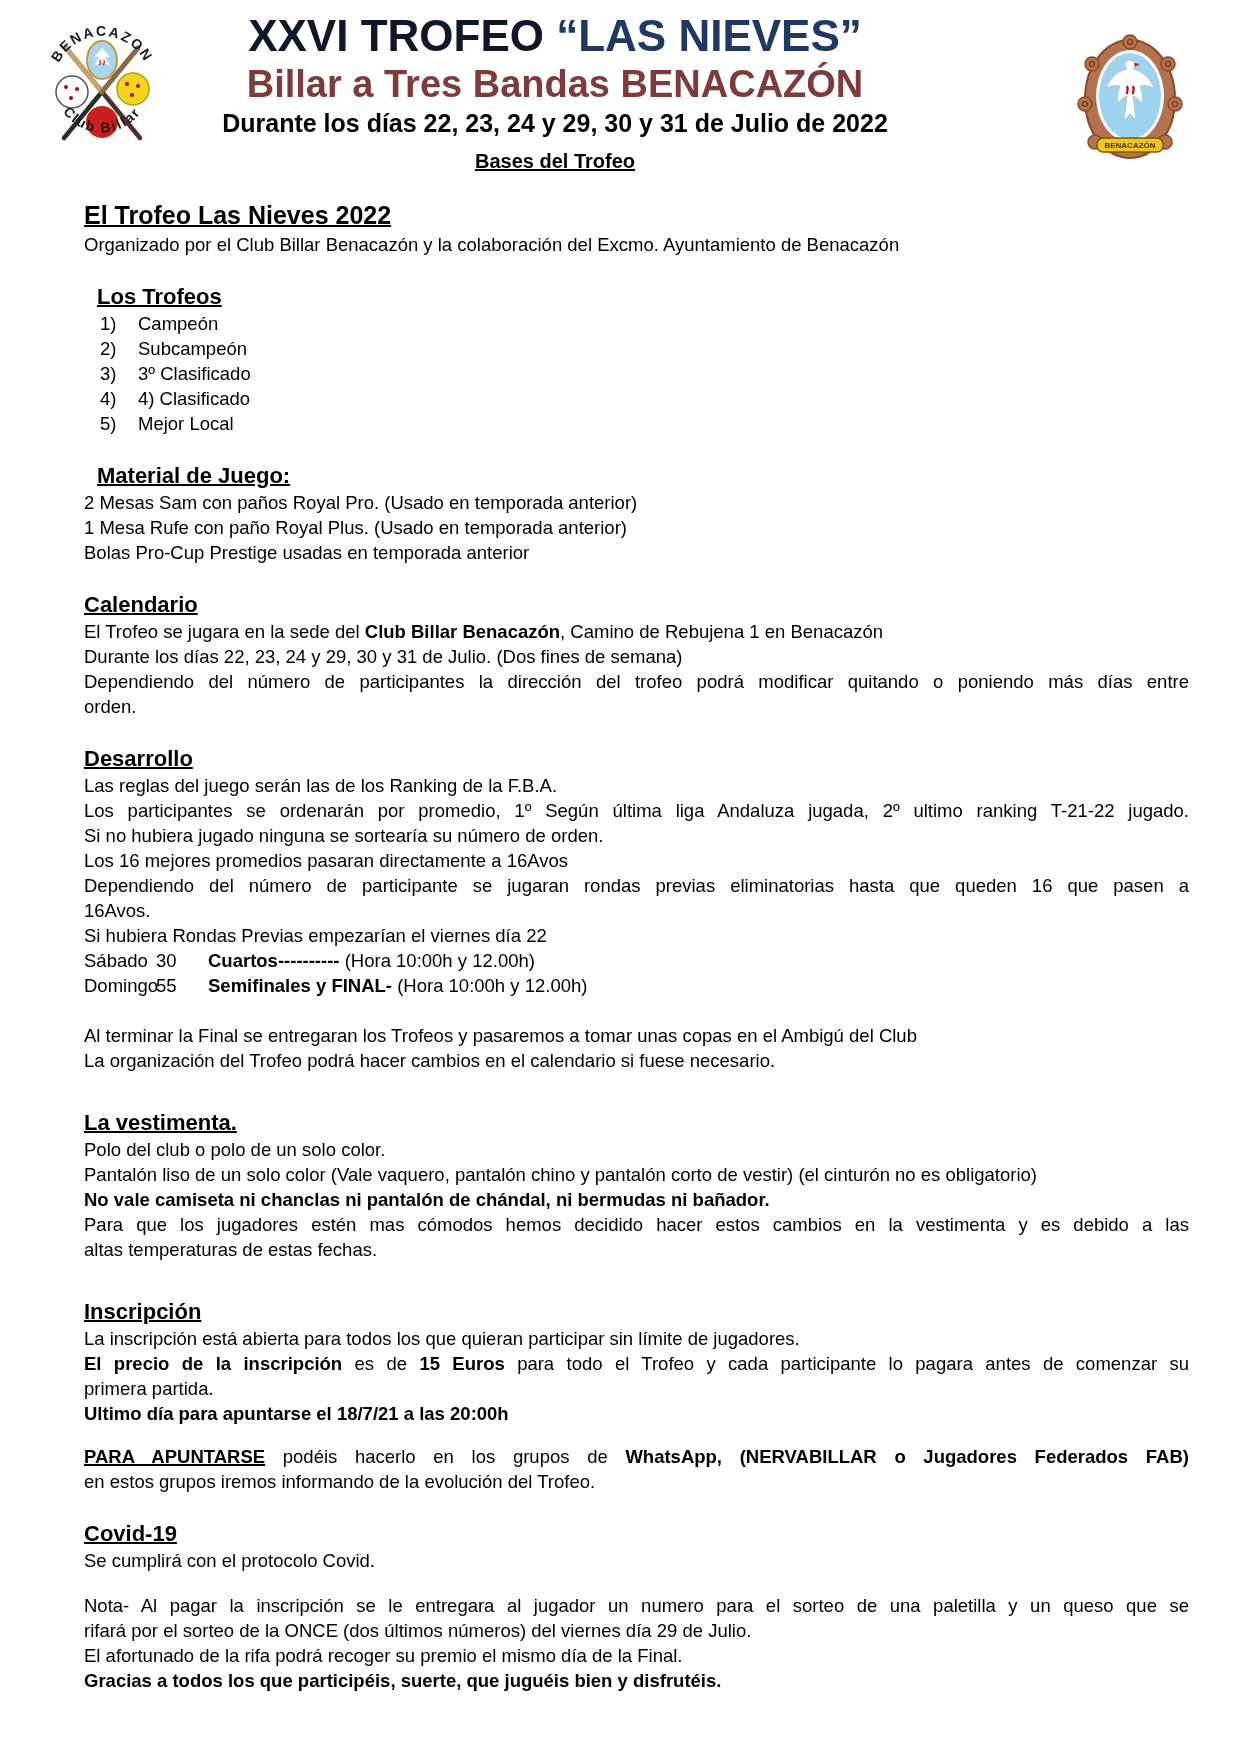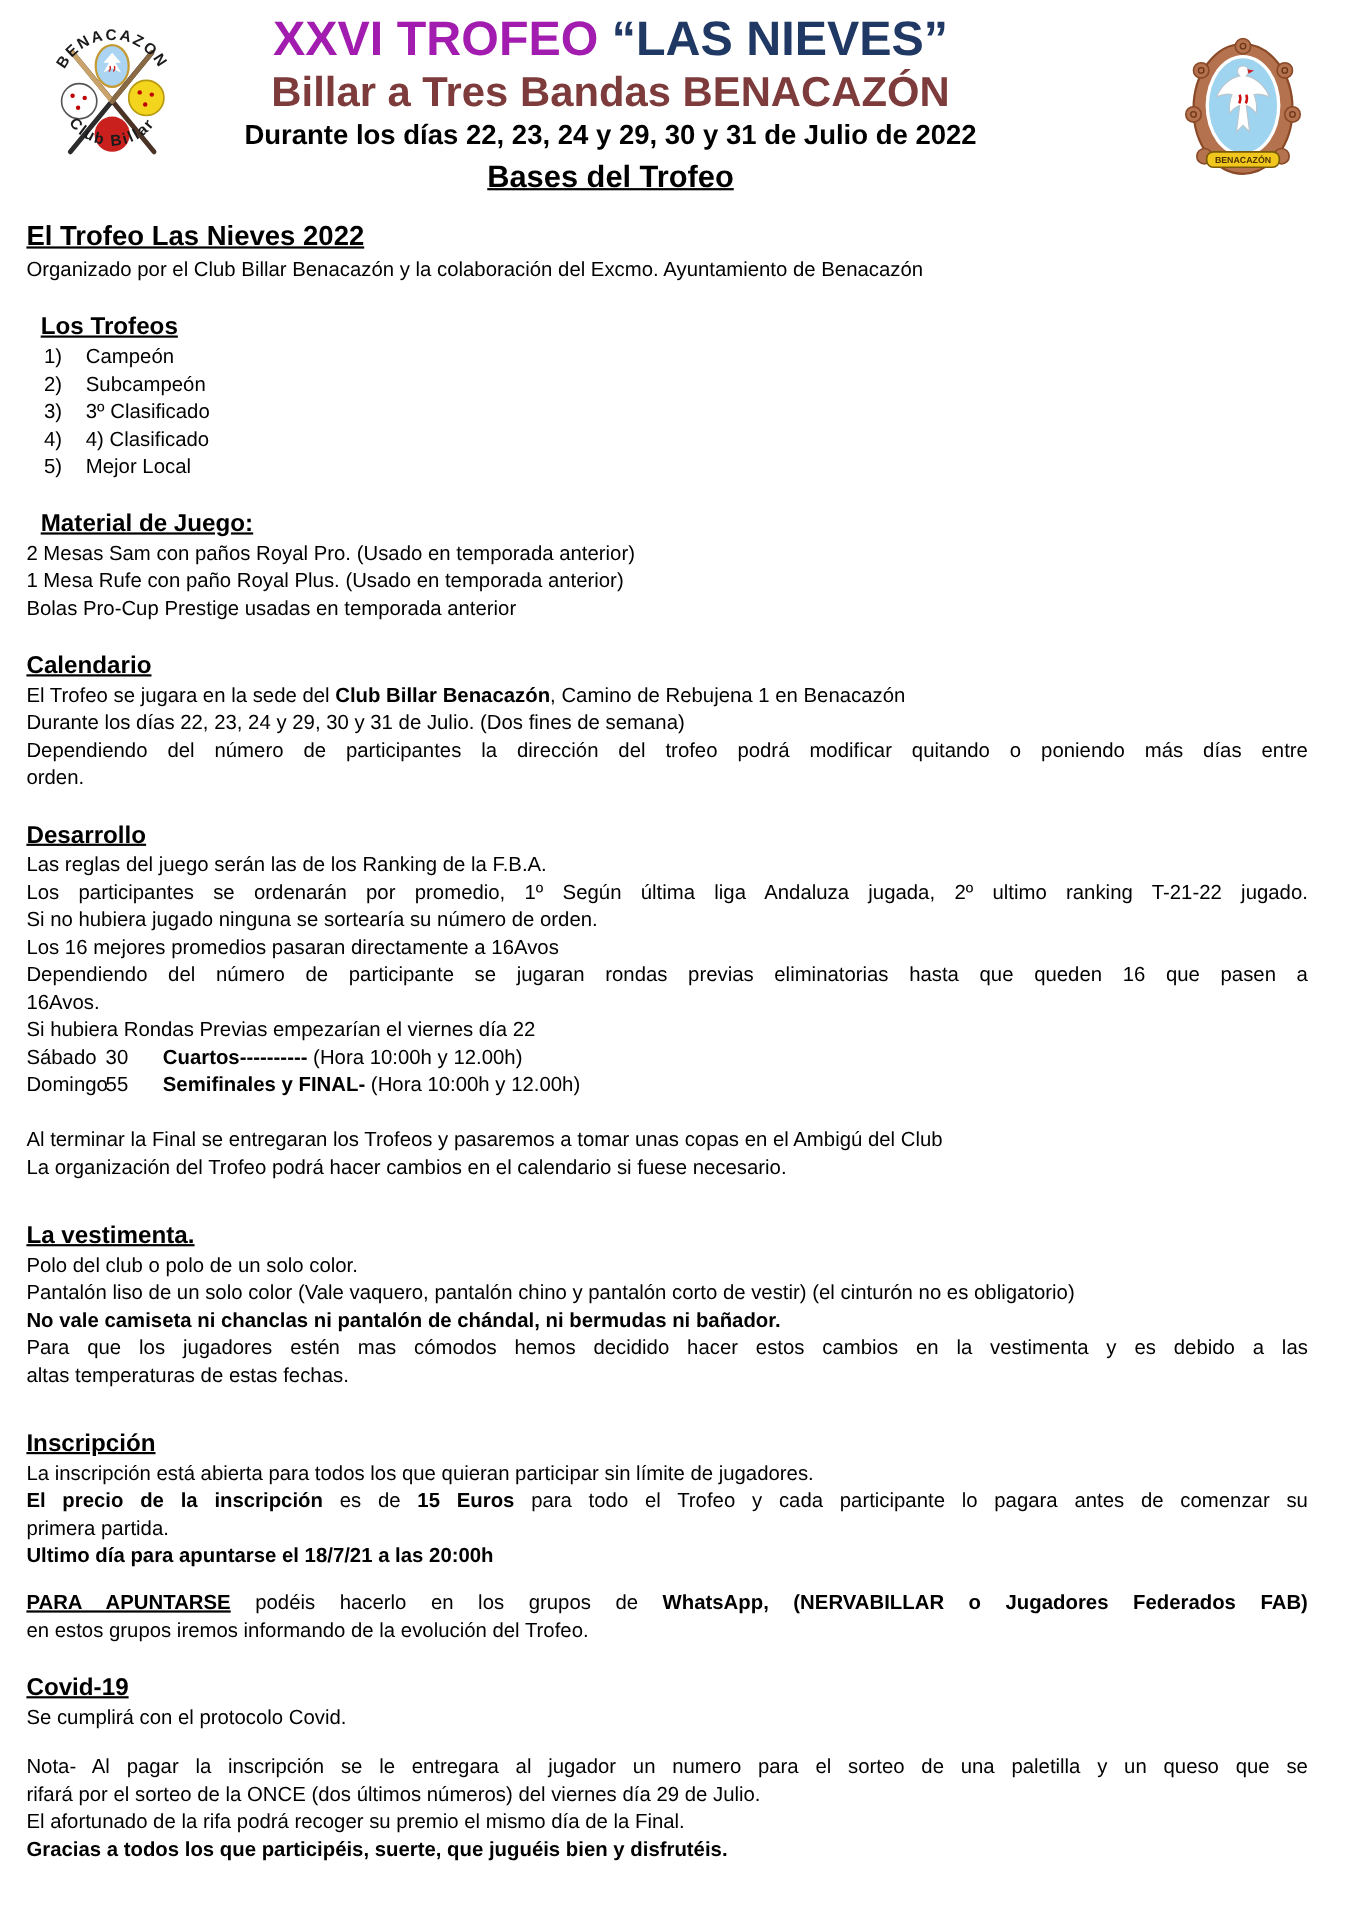--- a/index.html
+++ b/index.html
@@ -11,28 +11,28 @@
     color:#000;
     font-family:"Liberation Sans", sans-serif;
     overflow:hidden;
   }
   
   .header { position:relative; height:198px; }
   .club-logo { position:absolute; left:42px; top:16px; }
   .town-logo { position:absolute; right:56px; top:34px; }
   .title-block { padding:10px 131px 0 0; text-align:center; }
   .main-title { margin:0; font-size:44px; line-height:52px; font-weight:bold; letter-spacing:0px; }
-  .t-green { color:#a21caf; }
+  .t-green { color:#0f172a; }
   .t-blue  { color:#1f3864; }
   .subtitle { margin:2px 0 0 0; font-size:38px; line-height:40px; font-weight:bold; color:#7d3b3b; }
   .dates-line { margin:4px 0 0 0; font-size:25px; line-height:30px; font-weight:bold; color:#000; }
-  .bases-title { margin:6px 0 0 0; font-size:28px; line-height:34px; font-weight:bold;
+  .bases-title { margin:6px 0 0 0; font-size:20px; line-height:34px; font-weight:bold;
                  text-decoration:underline; text-decoration-thickness:2px; }
   
-  .content { padding:0 52px 0 24px; font-size:18.5px; line-height:25px; }
+  .content { padding:0 52px 0 84px; font-size:18.5px; line-height:25px; }
   .h-intro { font-size:25px; line-height:30px; font-weight:bold; margin:2px 0 2px 0;
              text-decoration:underline; text-decoration-thickness:2px; display:inline-block; }
   .sec-h { font-size:22px; line-height:28px; font-weight:bold; margin:0;
            text-decoration:underline; text-decoration-thickness:2px; display:inline-block; }
   .indent { margin-left:13px; }
   .mt-sec  { margin-top:26px; }
   .mt-sec2 { margin-top:36px; }
   .para { margin:0; }
   .jline { text-align:justify; text-align-last:justify; }
   .b { font-weight:bold; }

